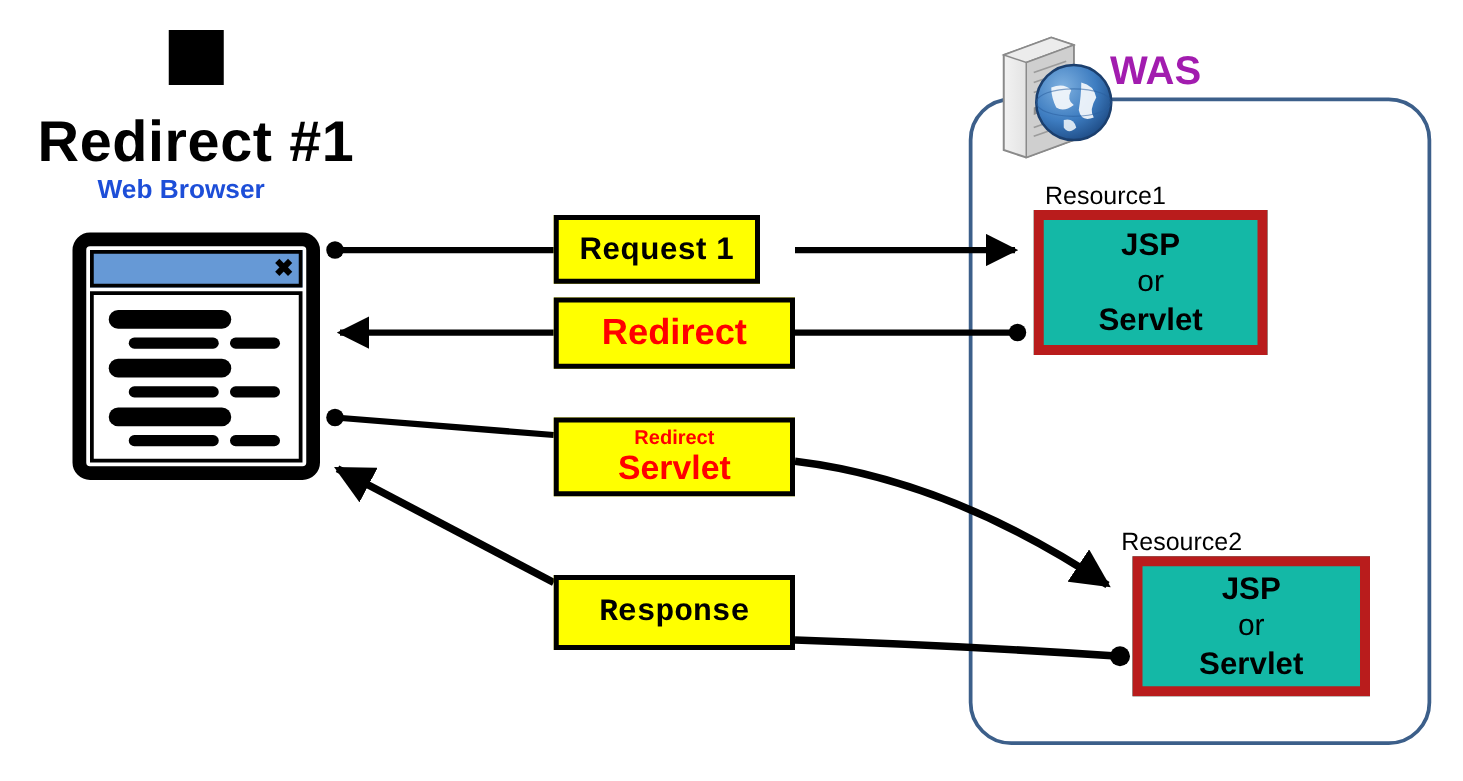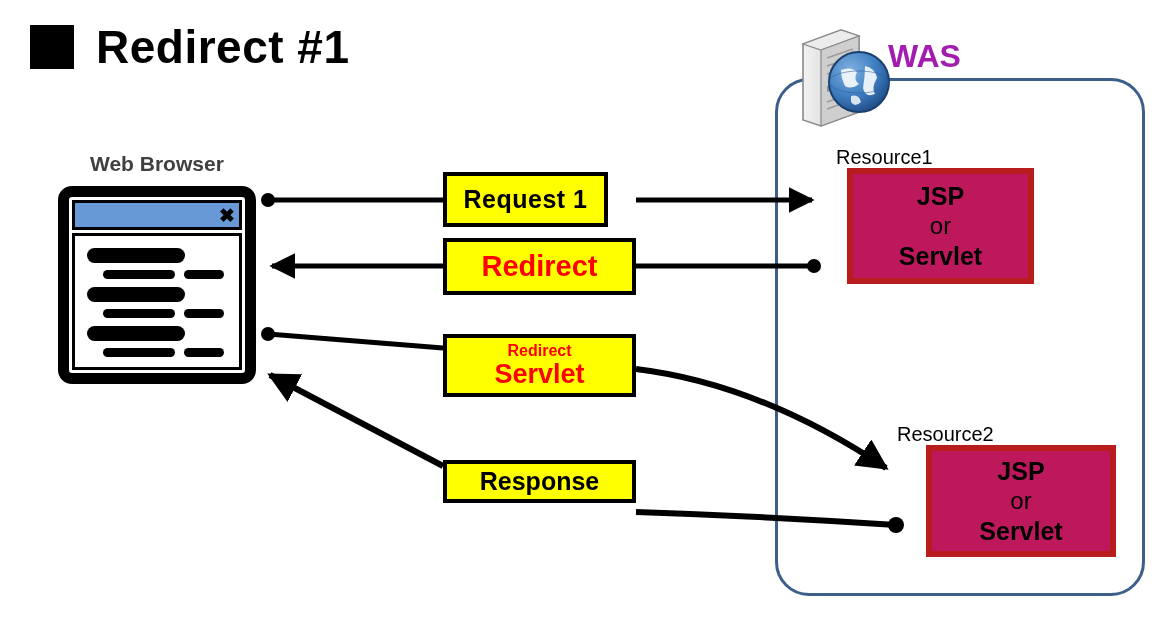--- a/index.html
+++ b/index.html
@@ -20,20 +20,21 @@
   }
 
   
   #title-row {
     position: absolute;
     left: 30px;
     top: 24px;
     display: flex;
     align-items: center;
     gap: 22px;
+    flex-direction: column;
   }
   #title-bullet {
     width: 44px;
     height: 44px;
     background: #000000;
   }
   #title-text {
     font-size: 46px;
     font-weight: bold;
     color: #000000;
@@ -49,26 +50,25 @@
     top: 0;
     width: 1170px;
     height: 625px;
     pointer-events: none;
   }
 
   
   #browser-label {
     position: absolute;
     left: 78px;
-    top: 152px;
+    top: 140px;
     font-size: 21px;
     font-weight: bold;
-    color: #404040;
-    white-space: nowrap;
-    margin-left: 12px;
+    color: #1d4ed8;
+    white-space: nowrap;
   }
   #browser-window {
     position: absolute;
     left: 58px;
     top: 186px;
     width: 198px;
     height: 198px;
     border: 11px solid #000000;
     border-radius: 14px;
     background: #ffffff;
@@ -137,21 +137,21 @@
   #box-request1 { left: 443px; top: 172px; width: 165px; height: 55px; }
   #box-request1 .ybox-text { font-size: 25px; color: #000000; letter-spacing: 0.5px; }
 
   #box-redirect { left: 443px; top: 238px; width: 193px; height: 57px; }
   #box-redirect .ybox-text { font-size: 29px; color: #ff0000; }
 
   #box-redirect-request { left: 443px; top: 334px; width: 193px; height: 63px; }
   #box-redirect-request .ybox-sub { font-size: 16px; color: #ff0000; font-weight: bold; line-height: 1.05; }
   #box-redirect-request .ybox-text { font-size: 27px; color: #ff0000; }
 
-  #box-response { left: 443px; top: 460px; width: 193px; height: 43px; }
+  #box-response { left: 443px; top: 460px; width: 193px; height: 60px; font-family: Liberation Mono, monospace; }
   #box-response .ybox-text { font-size: 25px; color: #000000; }
 
   
   #was-container {
     position: absolute;
     left: 775px;
     top: 78px;
     width: 370px;
     height: 518px;
     border: 3px solid #3c5f8a;
@@ -179,28 +179,27 @@
   
   .res-label {
     position: absolute;
     font-size: 20px;
     font-weight: normal;
     color: #000000;
     white-space: nowrap;
   }
   .res-box {
     position: absolute;
-    background: #be185d;
-    border: 6px solid #b91c1c;
+    background: #14b8a6;
+    border: 8px solid #b91c1c;
     box-sizing: border-box;
     display: flex;
     flex-direction: column;
     align-items: center;
     justify-content: center;
-    margin-left: 20px;
   }
   .res-main {
     font-size: 25px;
     font-weight: bold;
     color: #000000;
     line-height: 1.15;
   }
   .res-or {
     font-size: 24px;
     color: #000000;

